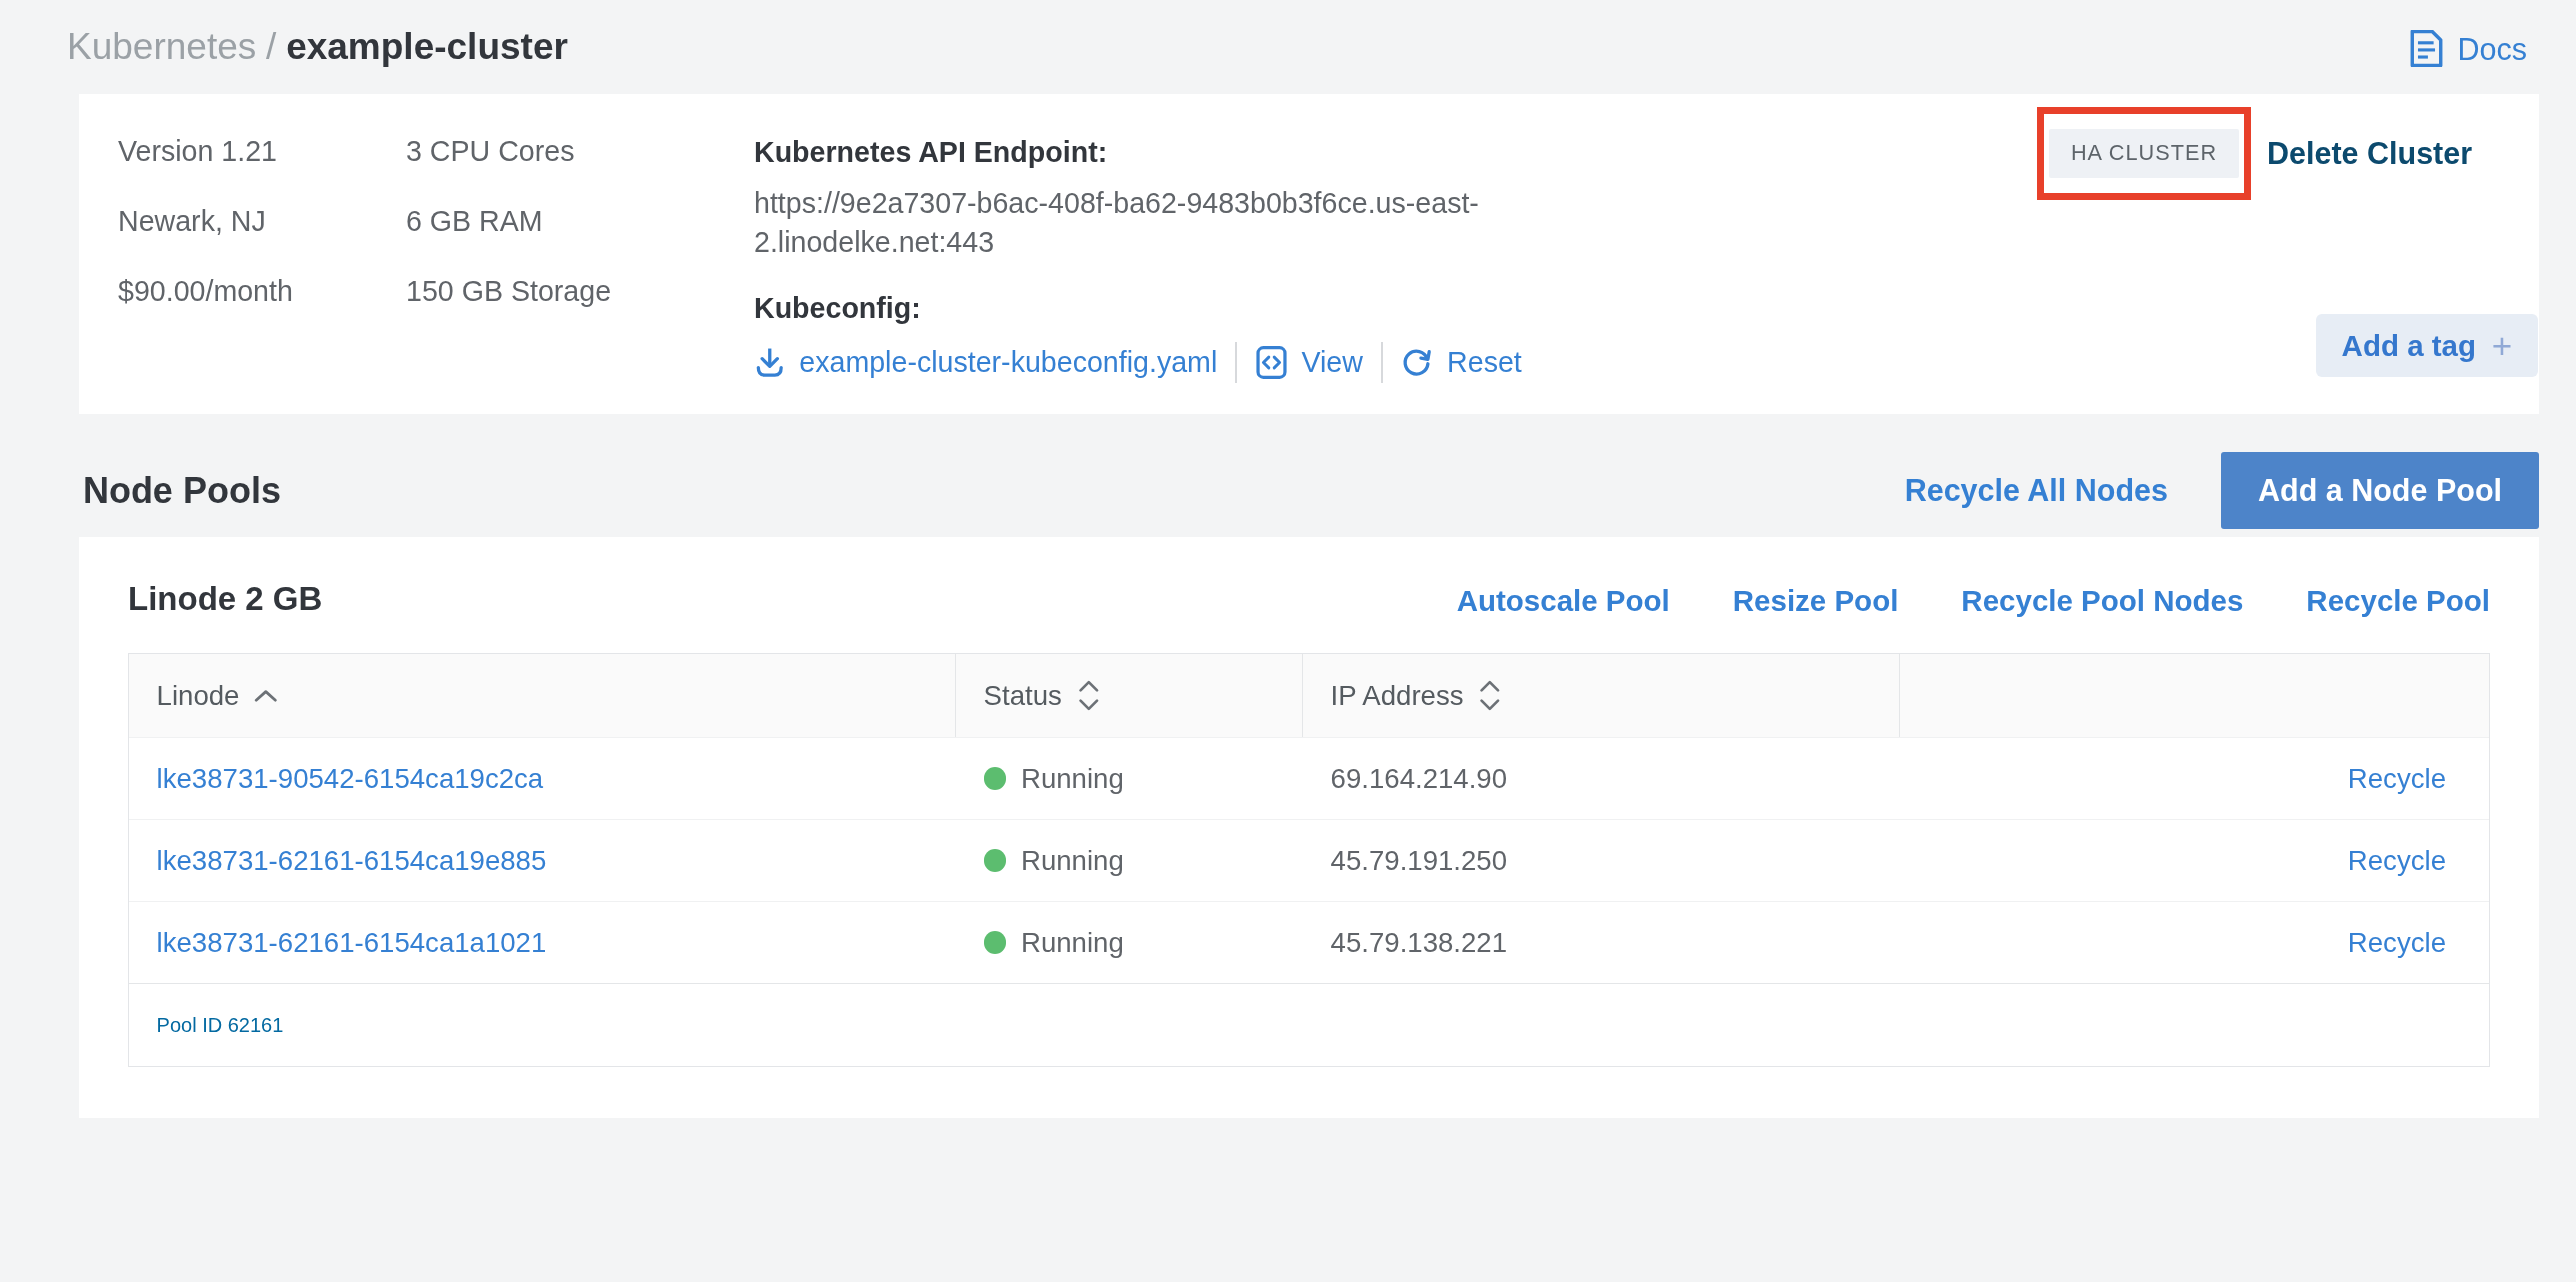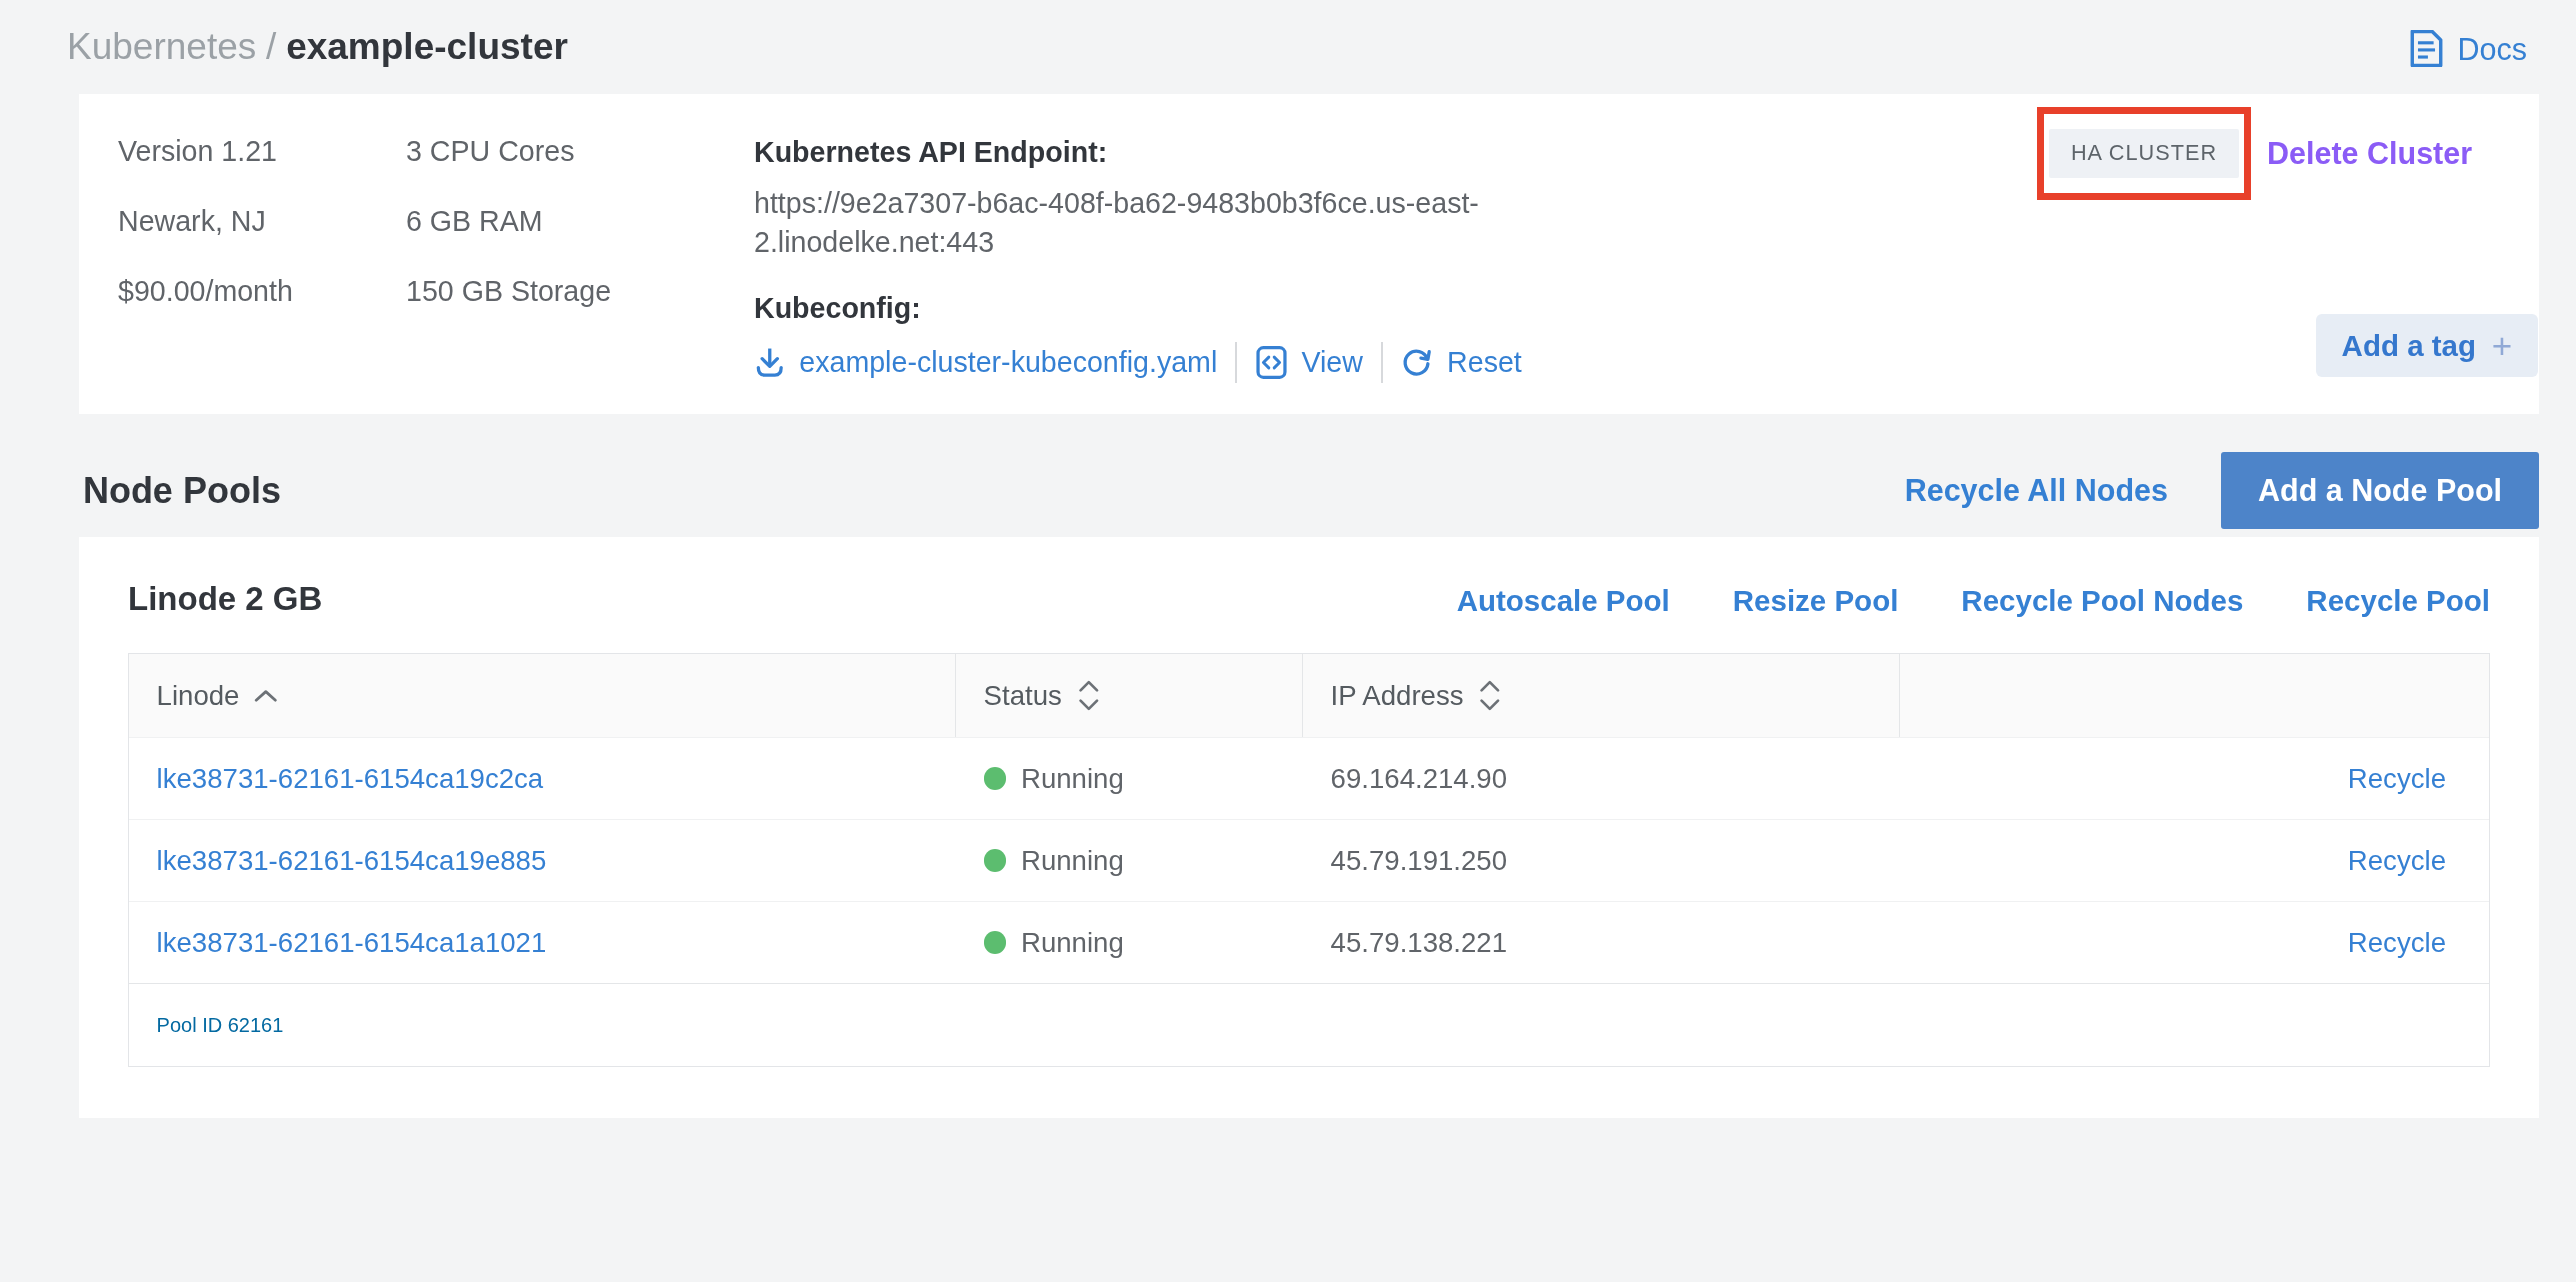--- a/index.html
+++ b/index.html
@@ -43,21 +43,21 @@
     position:absolute; left:1958px; top:12.8px; width:214px; height:93px;
     border:7.9px solid #e8402a; background:#ffffff;
     display:flex; align-items:center; justify-content:center;
   }
   .ha-chip {
     background:#eef1f5; color:#5d646a; font-size:21.7px; letter-spacing:1px;
     padding:11.8px 21.7px; border-radius:2px; white-space:nowrap;
   }
   .delete-cluster {
     position:absolute; left:2188px; top:42px; font-size:30.5px; font-weight:bold;
-    color:#8b5cf6; cursor:pointer;
+    color:#0c4a6e; cursor:pointer;
   }
   .add-tag-btn {
     position:absolute; left:2237px; top:220px; height:63px;
     background:#e7edf5; border:none; border-radius:5.9px;
     display:flex; align-items:center; gap:15.8px; padding:0 25.6px;
     font-family:inherit; font-size:29.5px; font-weight:bold; color:#3577cd; cursor:pointer;
   }
   .add-tag-btn .plus { font-weight:400; font-size:35px; color:#90a9d6; line-height:29.5px; }
 
   
@@ -230,21 +230,21 @@
               <polyline points="4,12 12,4 20,12" fill="none" stroke="#6c7176" stroke-width="2.6" stroke-linejoin="round" stroke-linecap="round"></polyline>
               <polyline points="4,22 12,30 20,22" fill="none" stroke="#6c7176" stroke-width="2.6" stroke-linejoin="round" stroke-linecap="round"></polyline>
             </svg>
           </span>
         </span>
       </div>
       <div class="t-cell"></div>
     </div>
 
     <div class="t-row t-body-row">
-      <div class="t-cell"><span class="node-link">lke38731-62161-6154ca19c2ca</span></div>
+      <div class="t-cell"><span class="node-link">lke38731-90542-6154ca19c2ca</span></div>
       <div class="t-cell status-cell">
         <span class="dot"></span>
         <span>Running</span>
       </div>
       <div class="t-cell ip-cell">69.164.214.90</div>
       <div class="t-cell action-cell"><span class="recycle-link">Recycle</span></div>
     </div>
 
     <div class="t-row t-body-row">
       <div class="t-cell"><span class="node-link">lke38731-62161-6154ca19e885</span></div>

